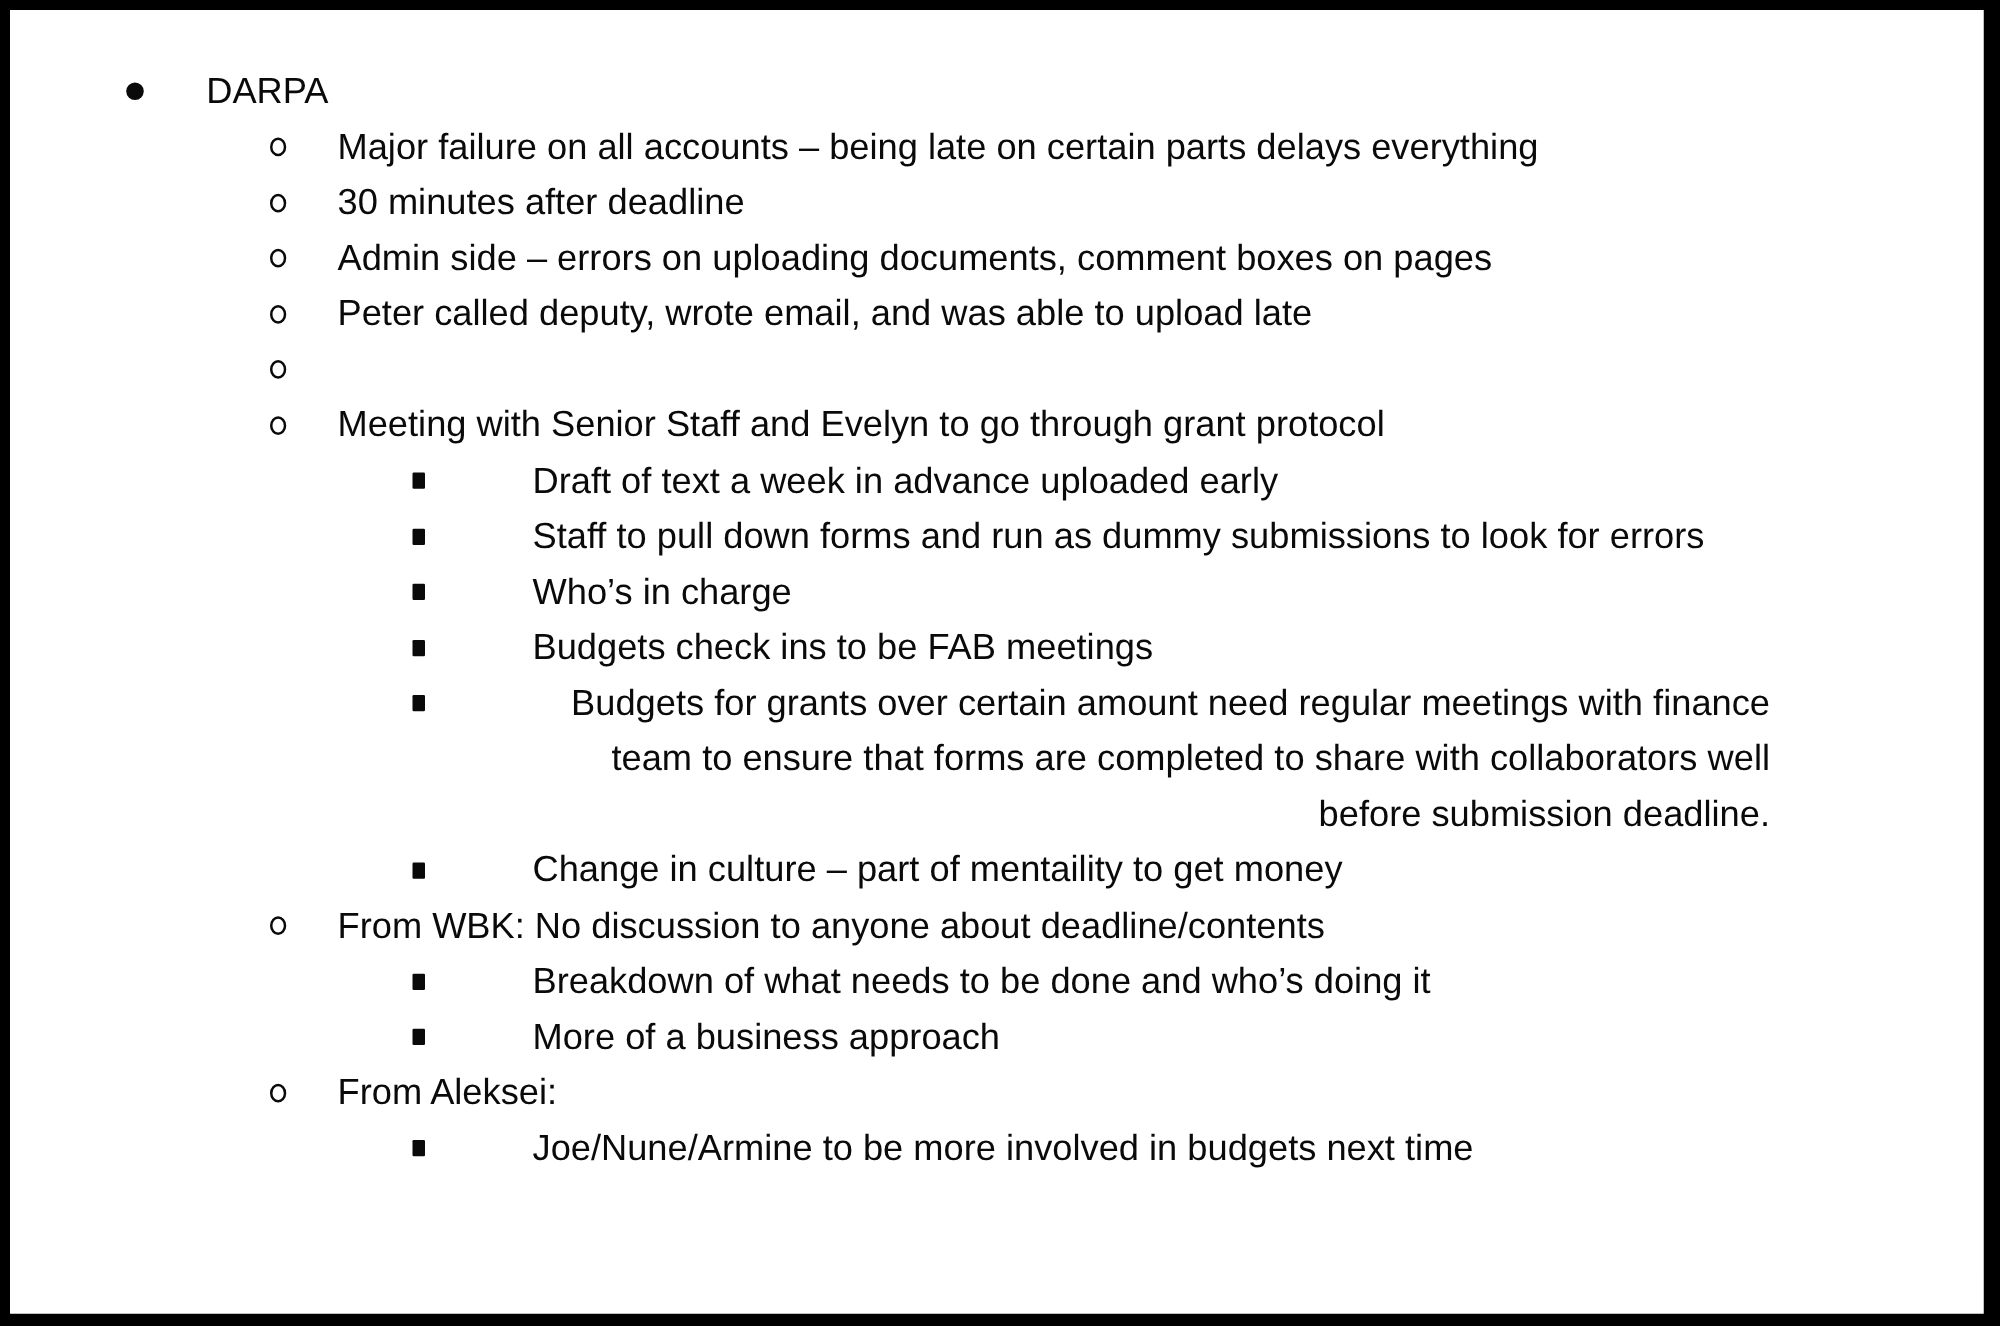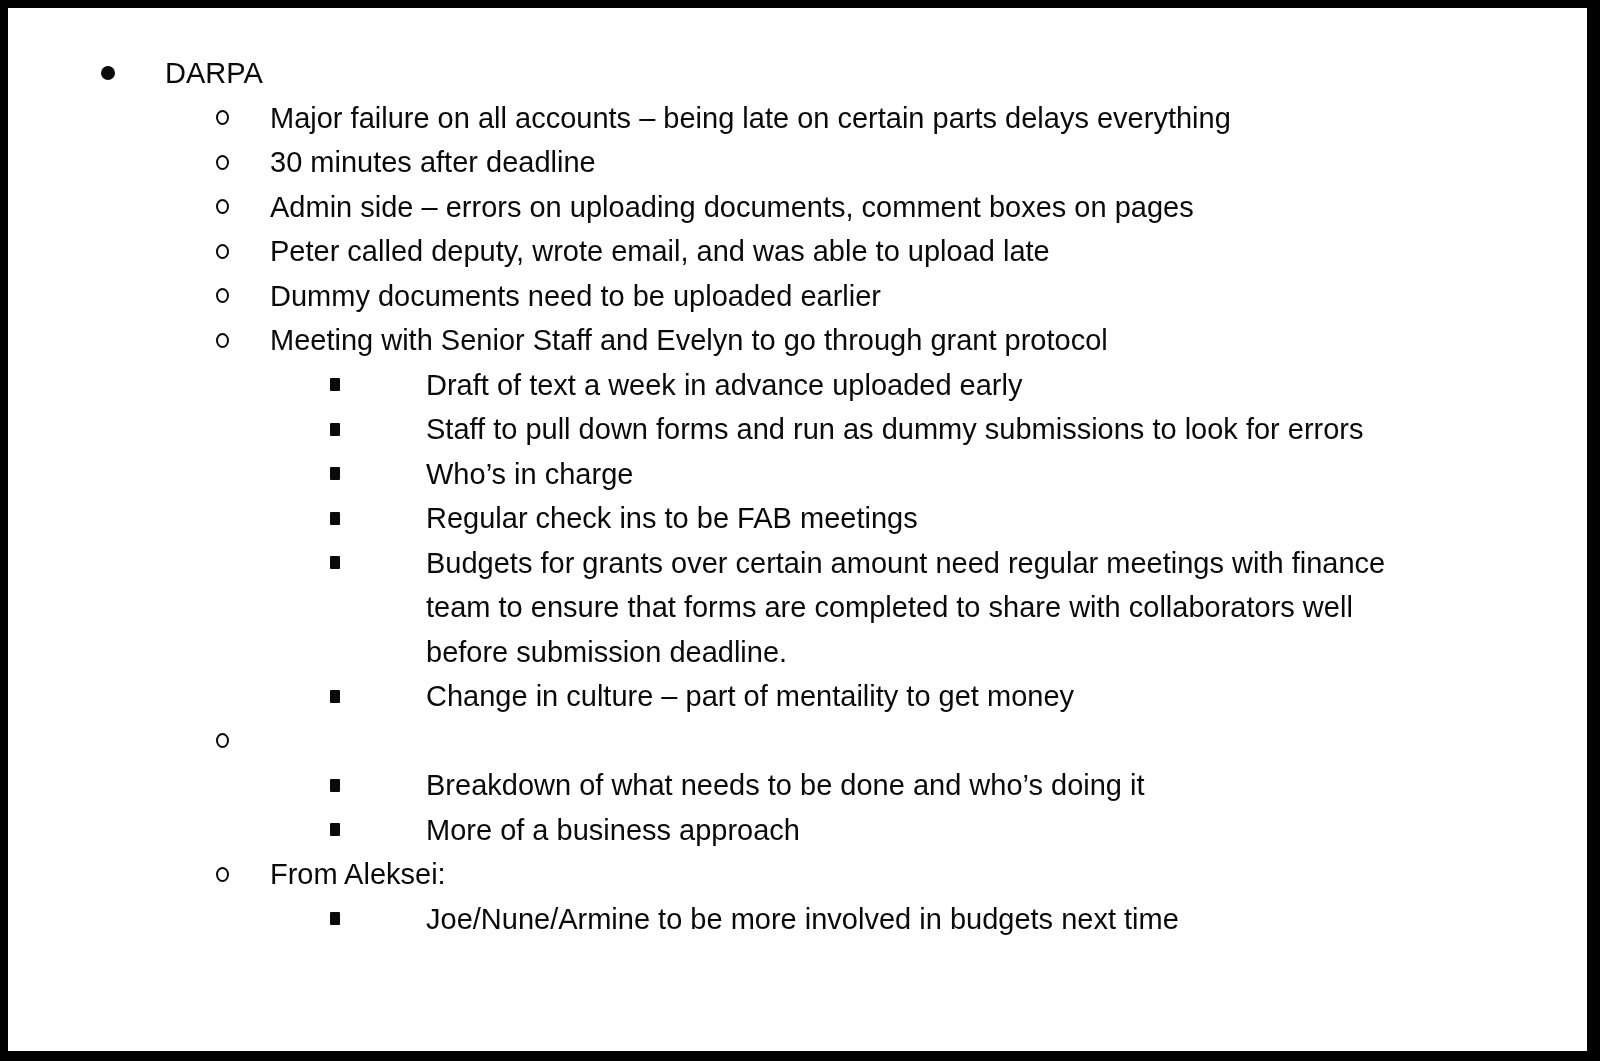--- a/index.html
+++ b/index.html
@@ -62,20 +62,21 @@
     width: 10px; height: 13px;
     background: #0a0a0a;
     border-radius: 1px;
   }
   .text {
     flex: 0 1 auto;
   }
   
   .wrap-narrow .text {
     max-width: 990px;
+    text-align: right;
   }
 </style>
 </head>
 <body>
 
 <div class="page">
   <div class="content">
 
     <div class="item l1">
       <span class="marker">
@@ -109,21 +110,20 @@
       <span class="marker">
           <span class="ring"></span>
         </span>
       <span class="text">Peter called deputy, wrote email, and was able to upload late</span>
     </div>
 
     <div class="item l2">
       <span class="marker">
           <span class="ring"></span>
         </span>
-      <span class="text">Dummy documents need to be uploaded earlier</span>
     </div>
 
     <div class="item l2">
       <span class="marker">
           <span class="ring"></span>
         </span>
       <span class="text">Meeting with Senior Staff and Evelyn to go through grant protocol</span>
     </div>
 
     <div class="item l3">
@@ -144,41 +144,42 @@
       <span class="marker">
           <span class="sq"></span>
         </span>
       <span class="text">Who’s in charge</span>
     </div>
 
     <div class="item l3">
       <span class="marker">
           <span class="sq"></span>
         </span>
-      <span class="text">Regular check ins to be FAB meetings</span>
+      <span class="text">Budgets check ins to be FAB meetings</span>
     </div>
 
     <div class="item l3 wrap-narrow">
       <span class="marker">
           <span class="sq"></span>
         </span>
       <span class="text">Budgets for grants over certain amount need regular meetings with finance team to ensure that forms are completed to share with collaborators well before submission deadline.</span>
     </div>
 
     <div class="item l3">
       <span class="marker">
           <span class="sq"></span>
         </span>
       <span class="text">Change in culture – part of mentaility to get money</span>
     </div>
 
     <div class="item l2">
       <span class="marker">
           <span class="ring"></span>
         </span>
+      <span class="text">From WBK: No discussion to anyone about deadline/contents</span>
     </div>
 
     <div class="item l3">
       <span class="marker">
           <span class="sq"></span>
         </span>
       <span class="text">Breakdown of what needs to be done and who’s doing it</span>
     </div>
 
 

